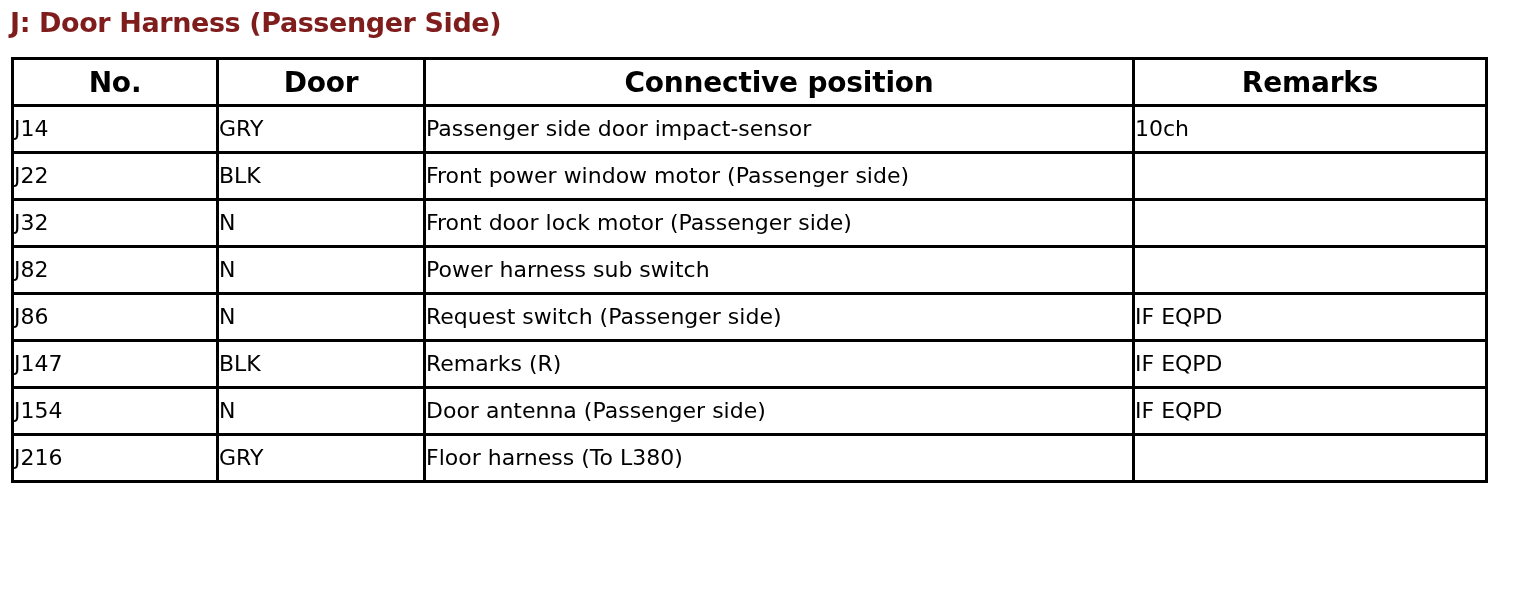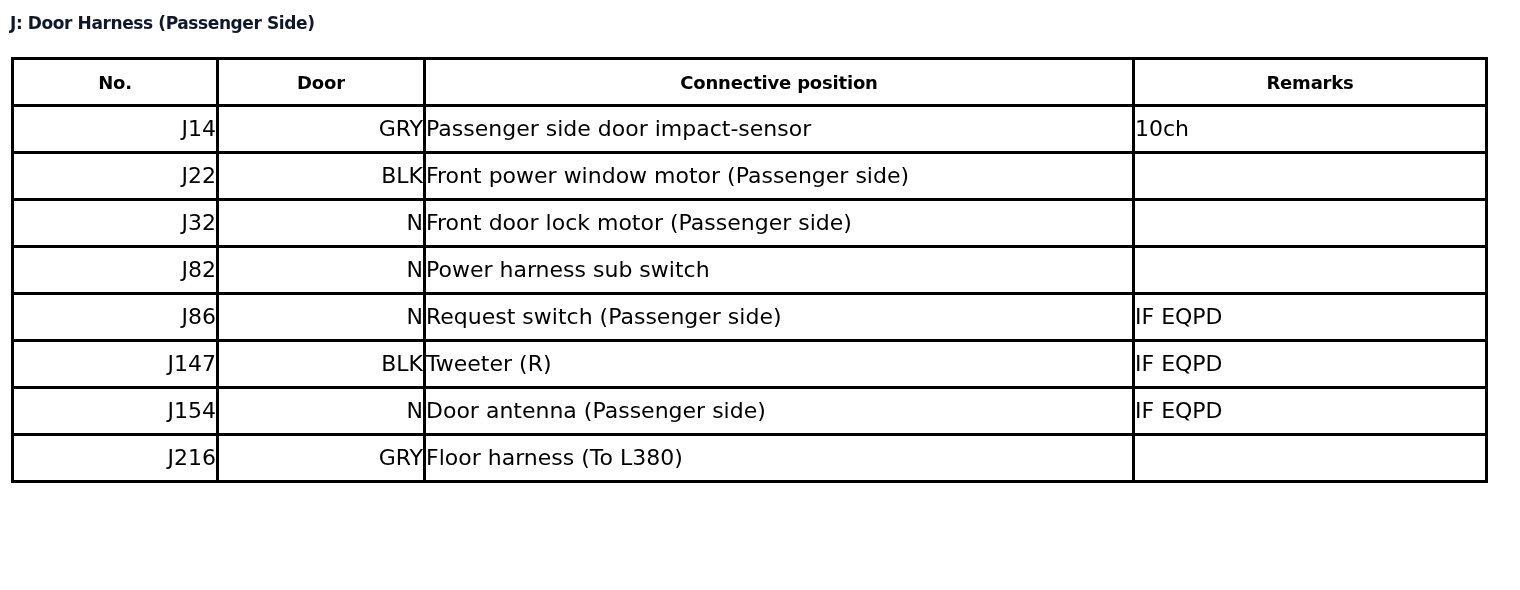--- a/index.html
+++ b/index.html
@@ -23,26 +23,26 @@
     height: 590px;
     box-sizing: border-box;
   }
 
   
   .title {
     position: absolute;
     left: 10px;
     top: 4px;
     font-family: "DejaVu Sans", "Liberation Sans", sans-serif;
-    font-size: 17px;
+    font-size: 27px;
     font-weight: bold;
     letter-spacing: -0.4px;
     line-height: 38px;
     white-space: nowrap;
-    color: #0f172a;
+    color: #7f1d1d;
   }
 
   
   .table-wrap {
     position: absolute;
     left: 11px;
     top: 57px;
     width: 1474px;
   }
 
@@ -64,38 +64,38 @@
     padding: 0;
     height: 44px;
     vertical-align: middle;
     background: #ffffff;
   }
 
   table.harness thead th {
     height: 44px;
     text-align: center;
     font-family: "DejaVu Sans", "Liberation Sans", sans-serif;
-    font-size: 18px;
+    font-size: 28px;
     font-weight: bold;
     letter-spacing: -0.2px;
     white-space: nowrap;
   }
 
   table.harness tbody td {
     font-family: "DejaVu Sans", "Liberation Sans", sans-serif;
     font-size: 22px;
     font-weight: normal;
     line-height: 26px;
     white-space: nowrap;
     overflow: hidden;
   }
 
   td.cell-no,
   td.cell-color {
-    text-align: right;
+    text-align: left;
   }
 
   td.cell-pos,
   td.cell-remarks {
     text-align: left;
     padding-left: 7px;
   }
 
   
   table.harness {
@@ -152,21 +152,21 @@
           </tr>
           <tr>
             <td class="cell-no">J86</td>
             <td class="cell-color">N</td>
             <td class="cell-pos">Request switch (Passenger side)</td>
             <td class="cell-remarks">IF EQPD</td>
           </tr>
           <tr>
             <td class="cell-no">J147</td>
             <td class="cell-color">BLK</td>
-            <td class="cell-pos">Tweeter (R)</td>
+            <td class="cell-pos">Remarks (R)</td>
             <td class="cell-remarks">IF EQPD</td>
           </tr>
           <tr>
             <td class="cell-no">J154</td>
             <td class="cell-color">N</td>
             <td class="cell-pos">Door antenna (Passenger side)</td>
             <td class="cell-remarks">IF EQPD</td>
           </tr>
           <tr>
             <td class="cell-no">J216</td>

